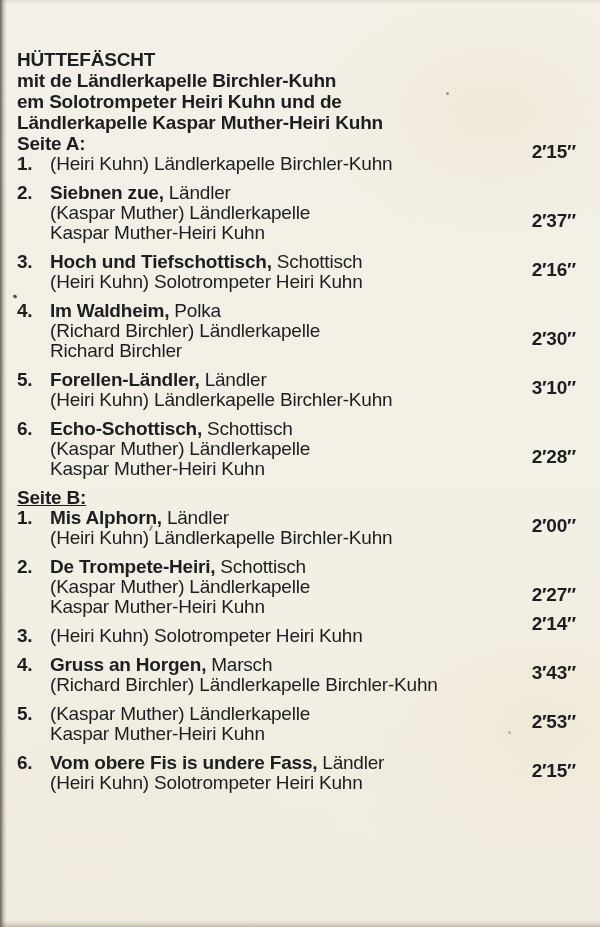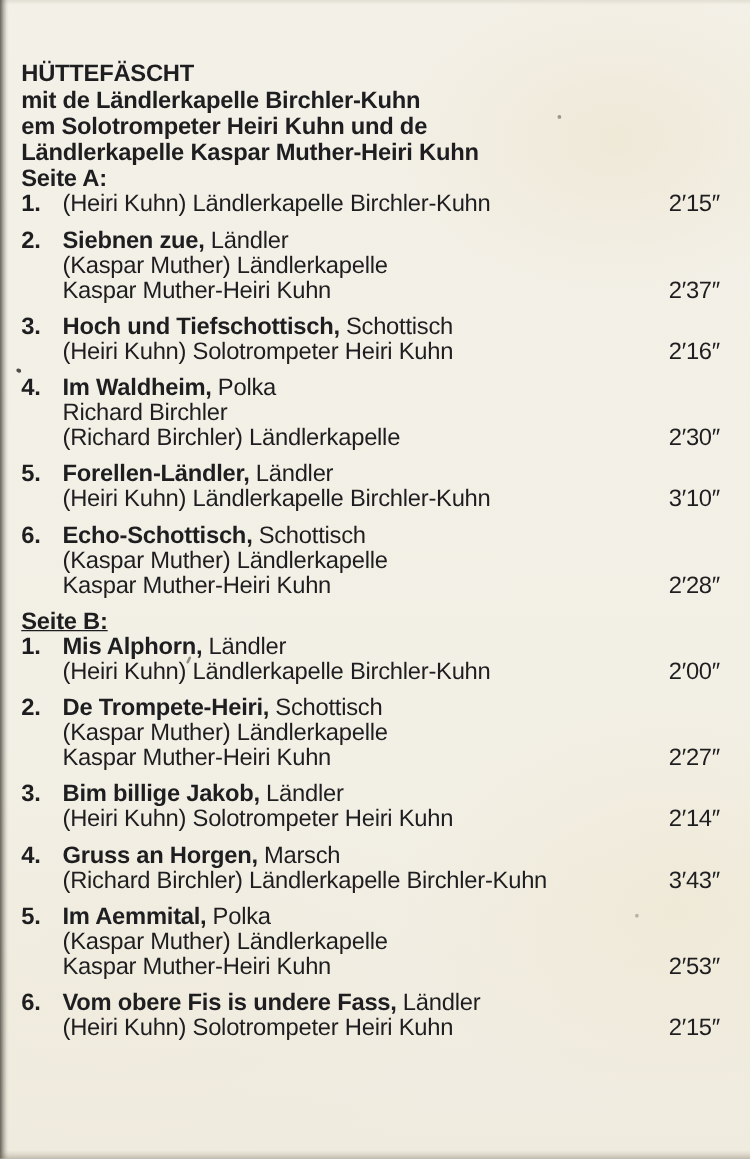--- a/index.html
+++ b/index.html
@@ -46,23 +46,24 @@
     flex: 0 0 33px;
     font-weight: bold;
   }
   .track-body { flex: 1 1 auto; min-width: 0; }
   .track-titleline { white-space: nowrap; }
   .track-title { font-weight: bold; }
   .track-genre { font-weight: normal; margin-left: 0.26em; }
   .track-credit { white-space: nowrap; }
   .track-duration {
     position: absolute;
-    right: 0; bottom: 0;
+    right: 0; bottom: 12px;
     line-height: 20px;
     white-space: nowrap;
+    font-weight: bold;
   }
   
   .edge-left {
     position: absolute; left: 0; top: 0; bottom: 0; width: 7px;
     background: linear-gradient(90deg, rgba(58,55,48,0.75) 0%, rgba(90,86,76,0.35) 45%, rgba(120,115,100,0.12) 75%, transparent 100%);
     pointer-events: none;
   }
   .edge-bottom {
     position: absolute; left: 0; right: 0; bottom: 0; height: 7px;
     background: linear-gradient(0deg, rgba(120,112,94,0.38) 0%, rgba(140,132,112,0.15) 55%, transparent 100%);
@@ -121,22 +122,22 @@
             <div class="track-titleline"><span class="track-title">Hoch und Tiefschottisch,</span><span class="track-genre">Schottisch</span></div>
             <div class="track-credit">(Heiri Kuhn) Solotrompeter Heiri Kuhn</div>
           </div>
           <div class="track-duration">2′16″</div>
         </div>
 
         <div class="track">
           <div class="track-num">4.</div>
           <div class="track-body">
             <div class="track-titleline"><span class="track-title">Im Waldheim,</span><span class="track-genre">Polka</span></div>
+            <div class="track-credit">(Richard Birchler) Ländlerkapelle</div>
             <div class="track-credit">Richard Birchler</div>
-            <div class="track-credit">(Richard Birchler) Ländlerkapelle</div>
           </div>
           <div class="track-duration">2′30″</div>
         </div>
 
         <div class="track">
           <div class="track-num">5.</div>
           <div class="track-body">
             <div class="track-titleline"><span class="track-title">Forellen-Ländler,</span><span class="track-genre">Ländler</span></div>
             <div class="track-credit">(Heiri Kuhn) Ländlerkapelle Birchler-Kuhn</div>
           </div>
@@ -172,39 +173,37 @@
             <div class="track-titleline"><span class="track-title">De Trompete-Heiri,</span><span class="track-genre">Schottisch</span></div>
             <div class="track-credit">(Kaspar Muther) Ländlerkapelle</div>
             <div class="track-credit">Kaspar Muther-Heiri Kuhn</div>
           </div>
           <div class="track-duration">2′27″</div>
         </div>
 
         <div class="track">
           <div class="track-num">3.</div>
           <div class="track-body">
-            <div class="track-titleline"><span class="track-title">Bim billige Jakob,</span><span class="track-genre">Ländler</span></div>
             <div class="track-credit">(Heiri Kuhn) Solotrompeter Heiri Kuhn</div>
           </div>
           <div class="track-duration">2′14″</div>
         </div>
 
         <div class="track">
           <div class="track-num">4.</div>
           <div class="track-body">
             <div class="track-titleline"><span class="track-title">Gruss an Horgen,</span><span class="track-genre">Marsch</span></div>
             <div class="track-credit">(Richard Birchler) Ländlerkapelle Birchler-Kuhn</div>
           </div>
           <div class="track-duration">3′43″</div>
         </div>
 
         <div class="track">
           <div class="track-num">5.</div>
           <div class="track-body">
-            <div class="track-titleline"><span class="track-title">Im Aemmital,</span><span class="track-genre">Polka</span></div>
             <div class="track-credit">(Kaspar Muther) Ländlerkapelle</div>
             <div class="track-credit">Kaspar Muther-Heiri Kuhn</div>
           </div>
           <div class="track-duration">2′53″</div>
         </div>
 
         <div class="track">
           <div class="track-num">6.</div>
           <div class="track-body">
             <div class="track-titleline"><span class="track-title">Vom obere Fis is undere Fass,</span><span class="track-genre">Ländler</span></div>

